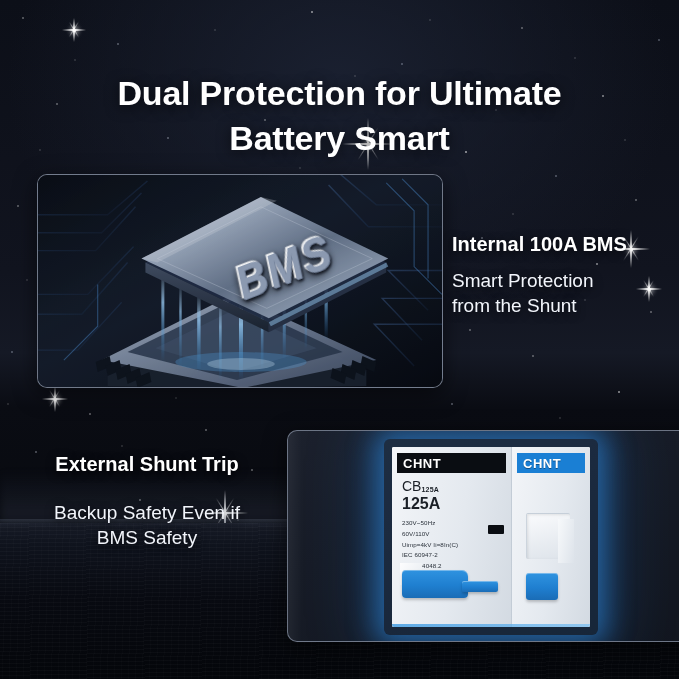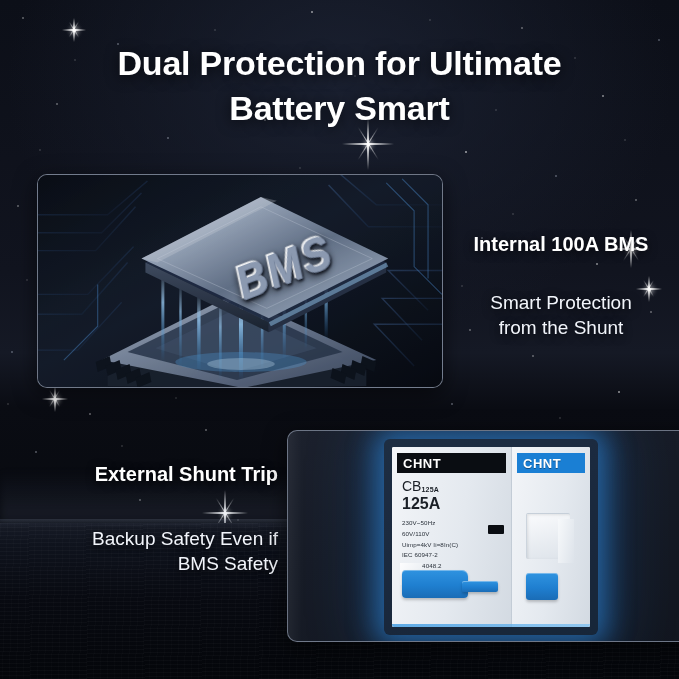--- a/index.html
+++ b/index.html
@@ -115,21 +115,21 @@
     background:linear-gradient(180deg,rgba(150,165,195,.18) 0%,rgba(150,165,195,.05) 45%,rgba(0,0,0,0) 100%);
   }
   .mist{
     position:absolute;left:0;right:0;top:470px;height:70px;
     background:linear-gradient(180deg,rgba(120,138,175,0) 0%,rgba(120,138,175,.13) 62%,rgba(120,138,175,0) 100%);
     filter:blur(4px);
   }
 
   
   .headline{
-    position:absolute;left:0;right:0;top:18px;text-align:center;
+    position:absolute;left:0;right:0;top:48px;text-align:center;
     color:#fff;font-size:34px;line-height:1.33;font-weight:700;letter-spacing:-.2px;
     text-shadow:0 2px 14px rgba(0,0,0,.7);
   }
   .headline .l2{display:block;}
 
   
   .bms-card{
     position:absolute;left:37px;top:174px;width:406px;height:214px;
     border-radius:10px;overflow:hidden;
     border:1px solid rgba(196,208,230,.55);
@@ -152,32 +152,32 @@
       -1px -1px 1px rgba(255,255,255,.85),
       0 3px 8px rgba(0,0,0,.6);
     background:linear-gradient(160deg,#ffffff 0%,#b9c6da 35%,#7e8da4 60%,#e6edf8 100%);
     -webkit-background-clip:text;background-clip:text;
     -webkit-text-fill-color:transparent;
     filter:drop-shadow(1px 2px 1px rgba(20,26,38,.9));
   }
 
   
   .cap-right{
-    position:absolute;left:452px;top:232px;width:218px;text-align:center;color:#fff;
+    position:absolute;left:452px;top:232px;width:218px;color:#fff;
     text-shadow:0 2px 10px rgba(0,0,0,.75);
   }
   .cap-title{font-size:20px;font-weight:700;line-height:1.25;}
-  .cap-sub{font-size:19px;font-weight:400;line-height:1.3;margin-top:34px;color:#f2f5fb;}
+  .cap-sub{font-size:19px;font-weight:400;line-height:1.3;margin-top:12px;color:#f2f5fb;}
 
   
   .cap-left{
-    position:absolute;left:16px;top:462px;width:262px;text-align:right;color:#fff;
+    position:absolute;left:16px;top:452px;width:262px;text-align:center;color:#fff;
     text-shadow:0 2px 10px rgba(0,0,0,.8);
   }
-  .cap-left .cap-sub{margin-top:40px;}
+  .cap-left .cap-sub{margin-top:24px;}
 
   
   .brk-card{
     position:absolute;left:287px;top:430px;width:412px;height:212px;
     border-radius:10px;overflow:hidden;
     border:1px solid rgba(196,208,230,.5);
     background:linear-gradient(160deg,#1c212d 0%,#171c27 40%,#12161f 100%);
     box-shadow:0 6px 22px rgba(0,0,0,.6);
   }
   .brk-card:after{

